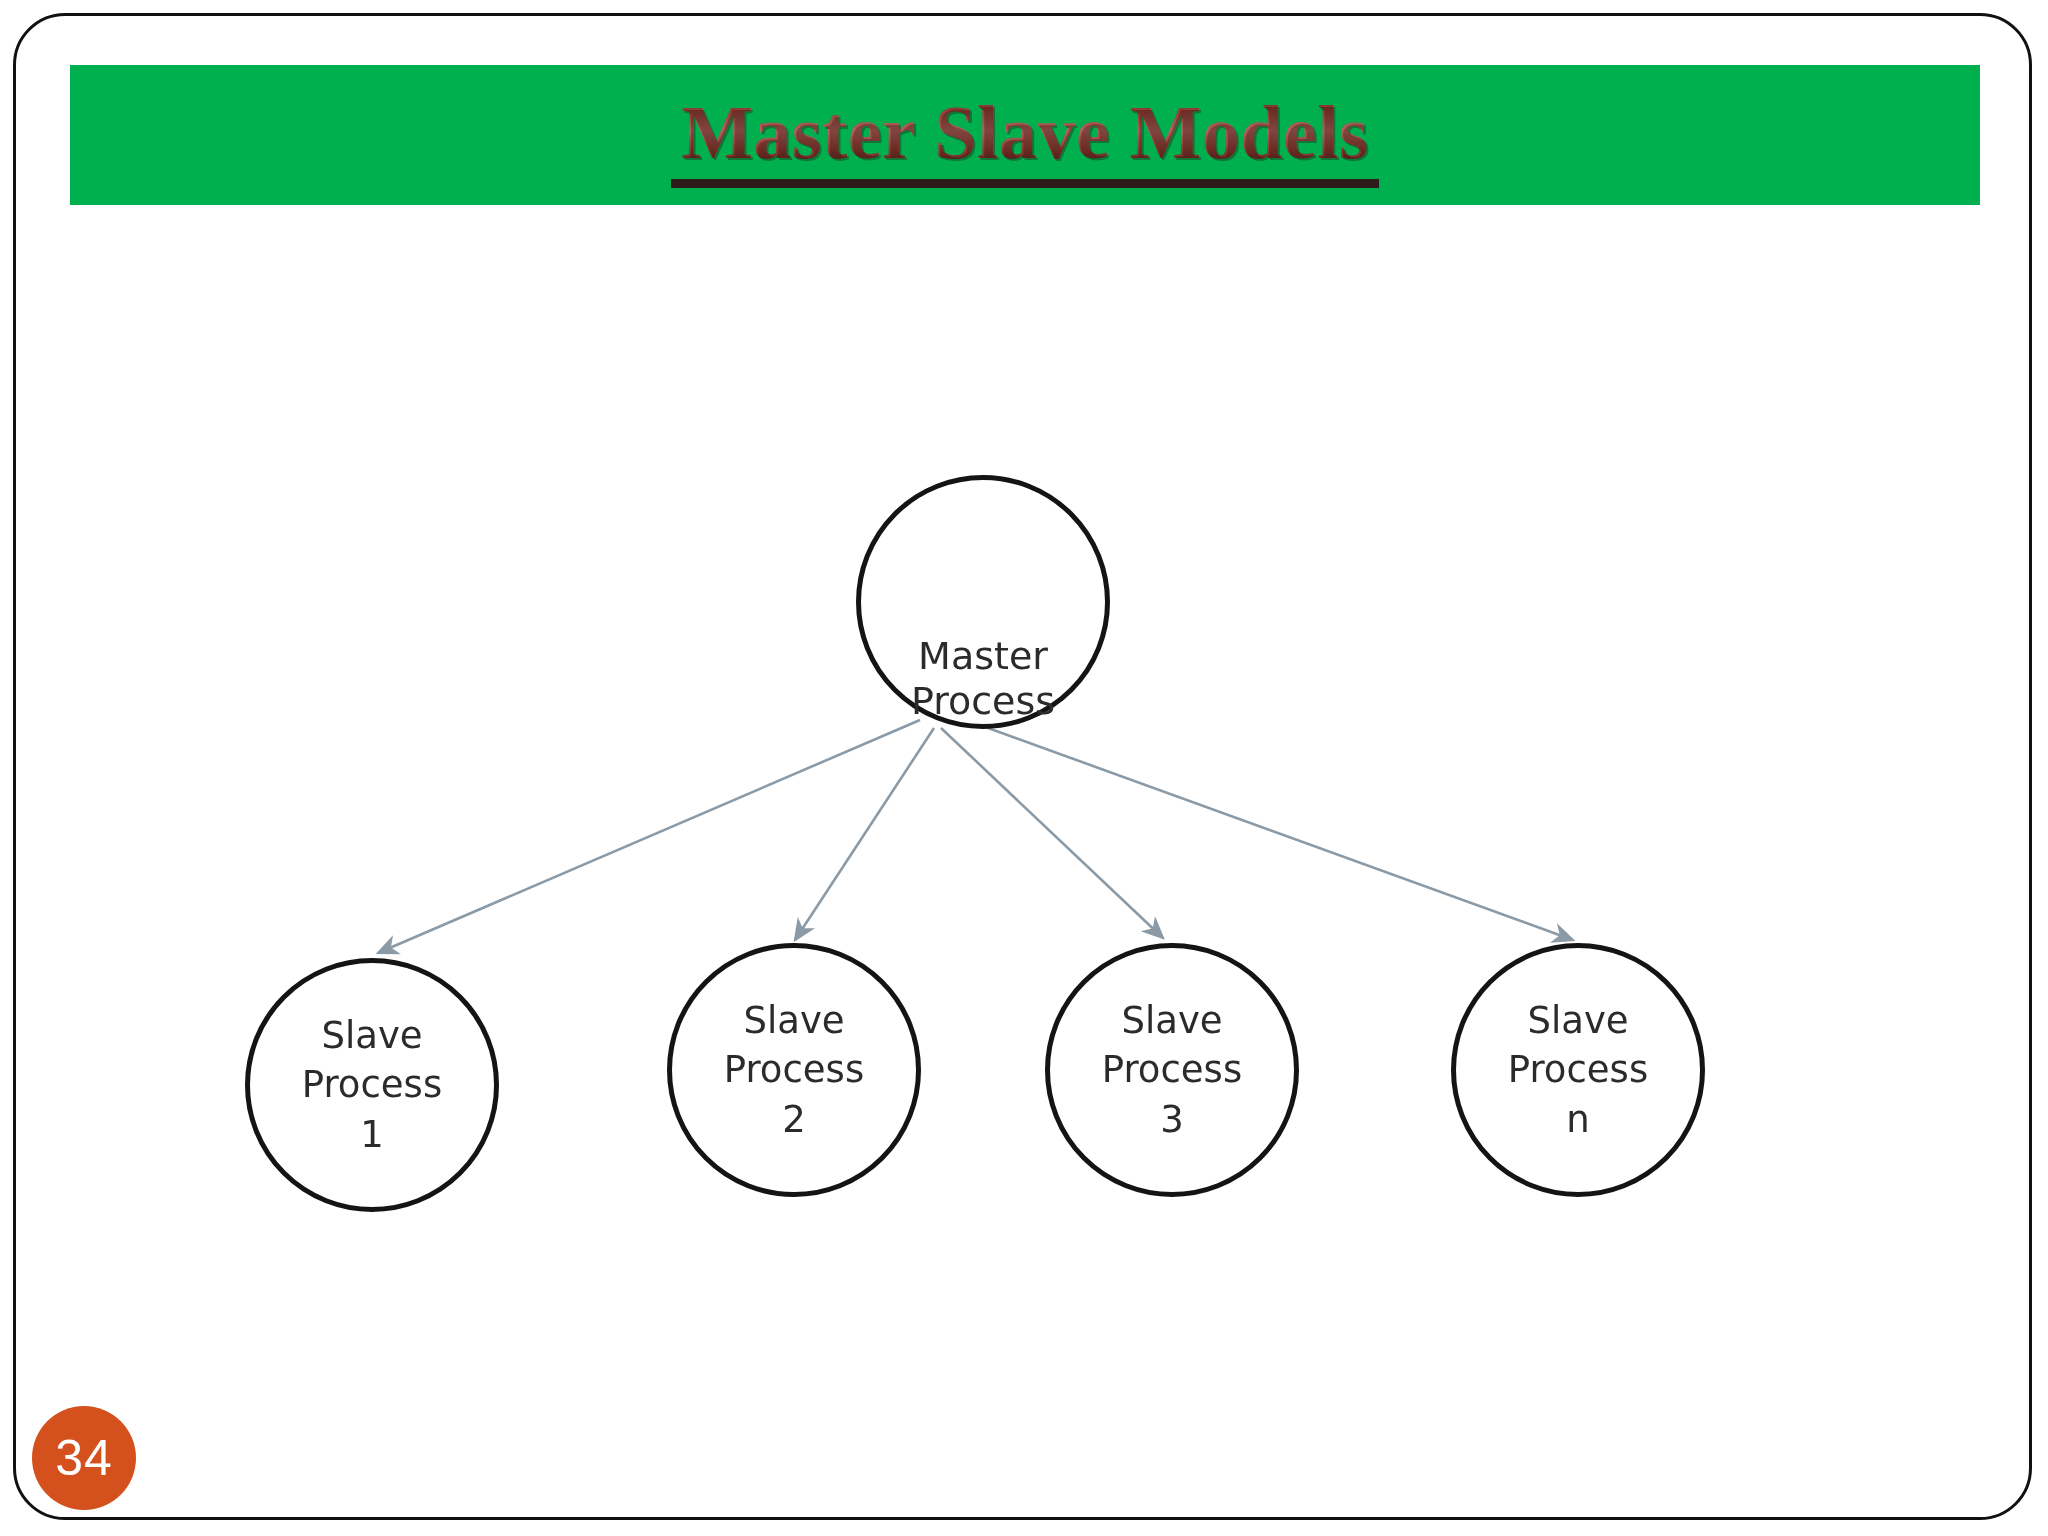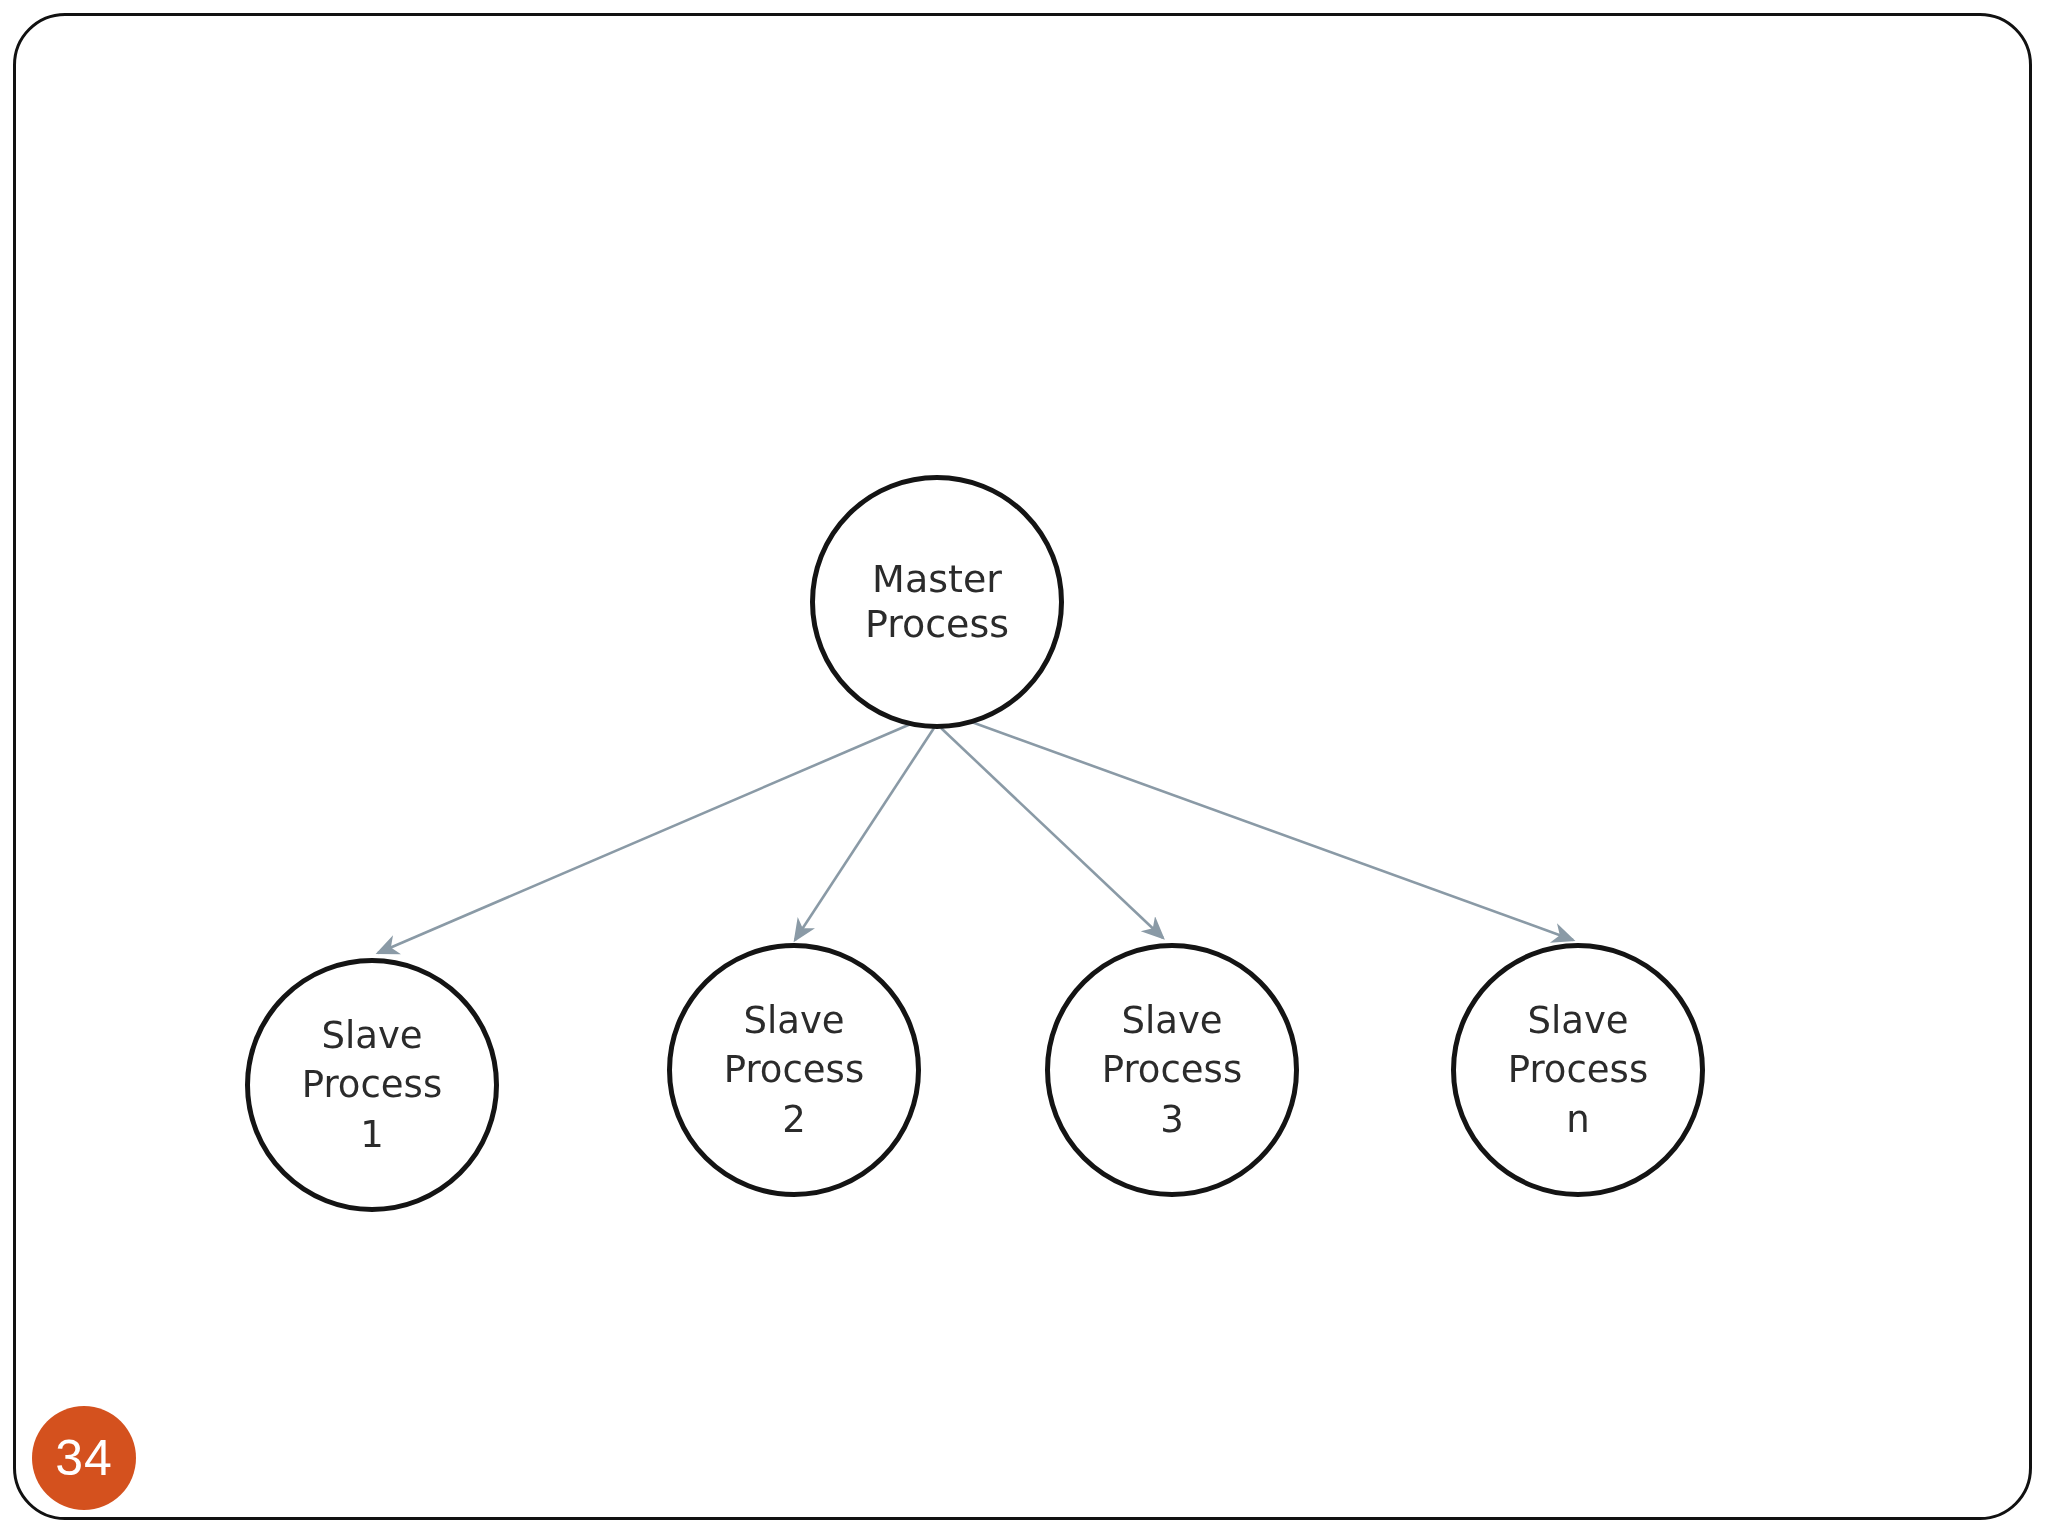--- a/index.html
+++ b/index.html
@@ -126,37 +126,43 @@
     letter-spacing: 1px;
   }
 </style>
 </head>
 <body>
 
 <div id="slide">
 
   <div id="slide-frame"></div>
 
+  <div id="title-band">
+    <div id="title-wrap">
+      <h1 id="slide-title">Master Slave Models</h1>
+      <div id="title-underline"></div>
+    </div>
+  </div>
 
   <svg id="diagram" viewBox="0 0 2048 1536" width="2048" height="1536" xmlns="http://www.w3.org/2000/svg">
     <defs>
       <marker id="arrowhead" markerWidth="11" markerHeight="11" refX="8" refY="4" orient="auto" markerUnits="strokeWidth">
         <path d="M0,0 L9,4 L0,8 L2.6,4 Z" fill="#8A9AA6"></path>
       </marker>
     </defs>
     <g id="edge-layer">
         <line x1="920" y1="720" x2="378" y2="953" stroke="#8A9AA6" stroke-width="2.6" marker-end="url(#arrowhead)"></line>
         <line x1="934" y1="728" x2="795" y2="940" stroke="#8A9AA6" stroke-width="2.6" marker-end="url(#arrowhead)"></line>
         <line x1="941" y1="728" x2="1163" y2="938" stroke="#8A9AA6" stroke-width="2.6" marker-end="url(#arrowhead)"></line>
         <line x1="955" y1="716" x2="1573" y2="940" stroke="#8A9AA6" stroke-width="2.6" marker-end="url(#arrowhead)"></line>
       </g>
   </svg>
 
   <div id="node-layer">
-      <div class="node" id="node-master" style="left: 810px; top: 475px; width: 254px; height: 254px;">
+      <div class="node" id="node-master" style="left: 856px; top: 475px; width: 254px; height: 254px; justify-content: flex-end;">
         <span class="line">Master</span>
         <span class="line">Process</span>
       </div>
       <div class="node node-slave" id="node-slave-1" style="left: 245px; top: 958px; width: 254px; height: 254px;">
         <span class="line">Slave</span>
         <span class="line">Process</span>
         <span class="line">1</span>
       </div>
       <div class="node node-slave" id="node-slave-2" style="left: 667px; top: 943px; width: 254px; height: 254px;">
         <span class="line">Slave</span>

